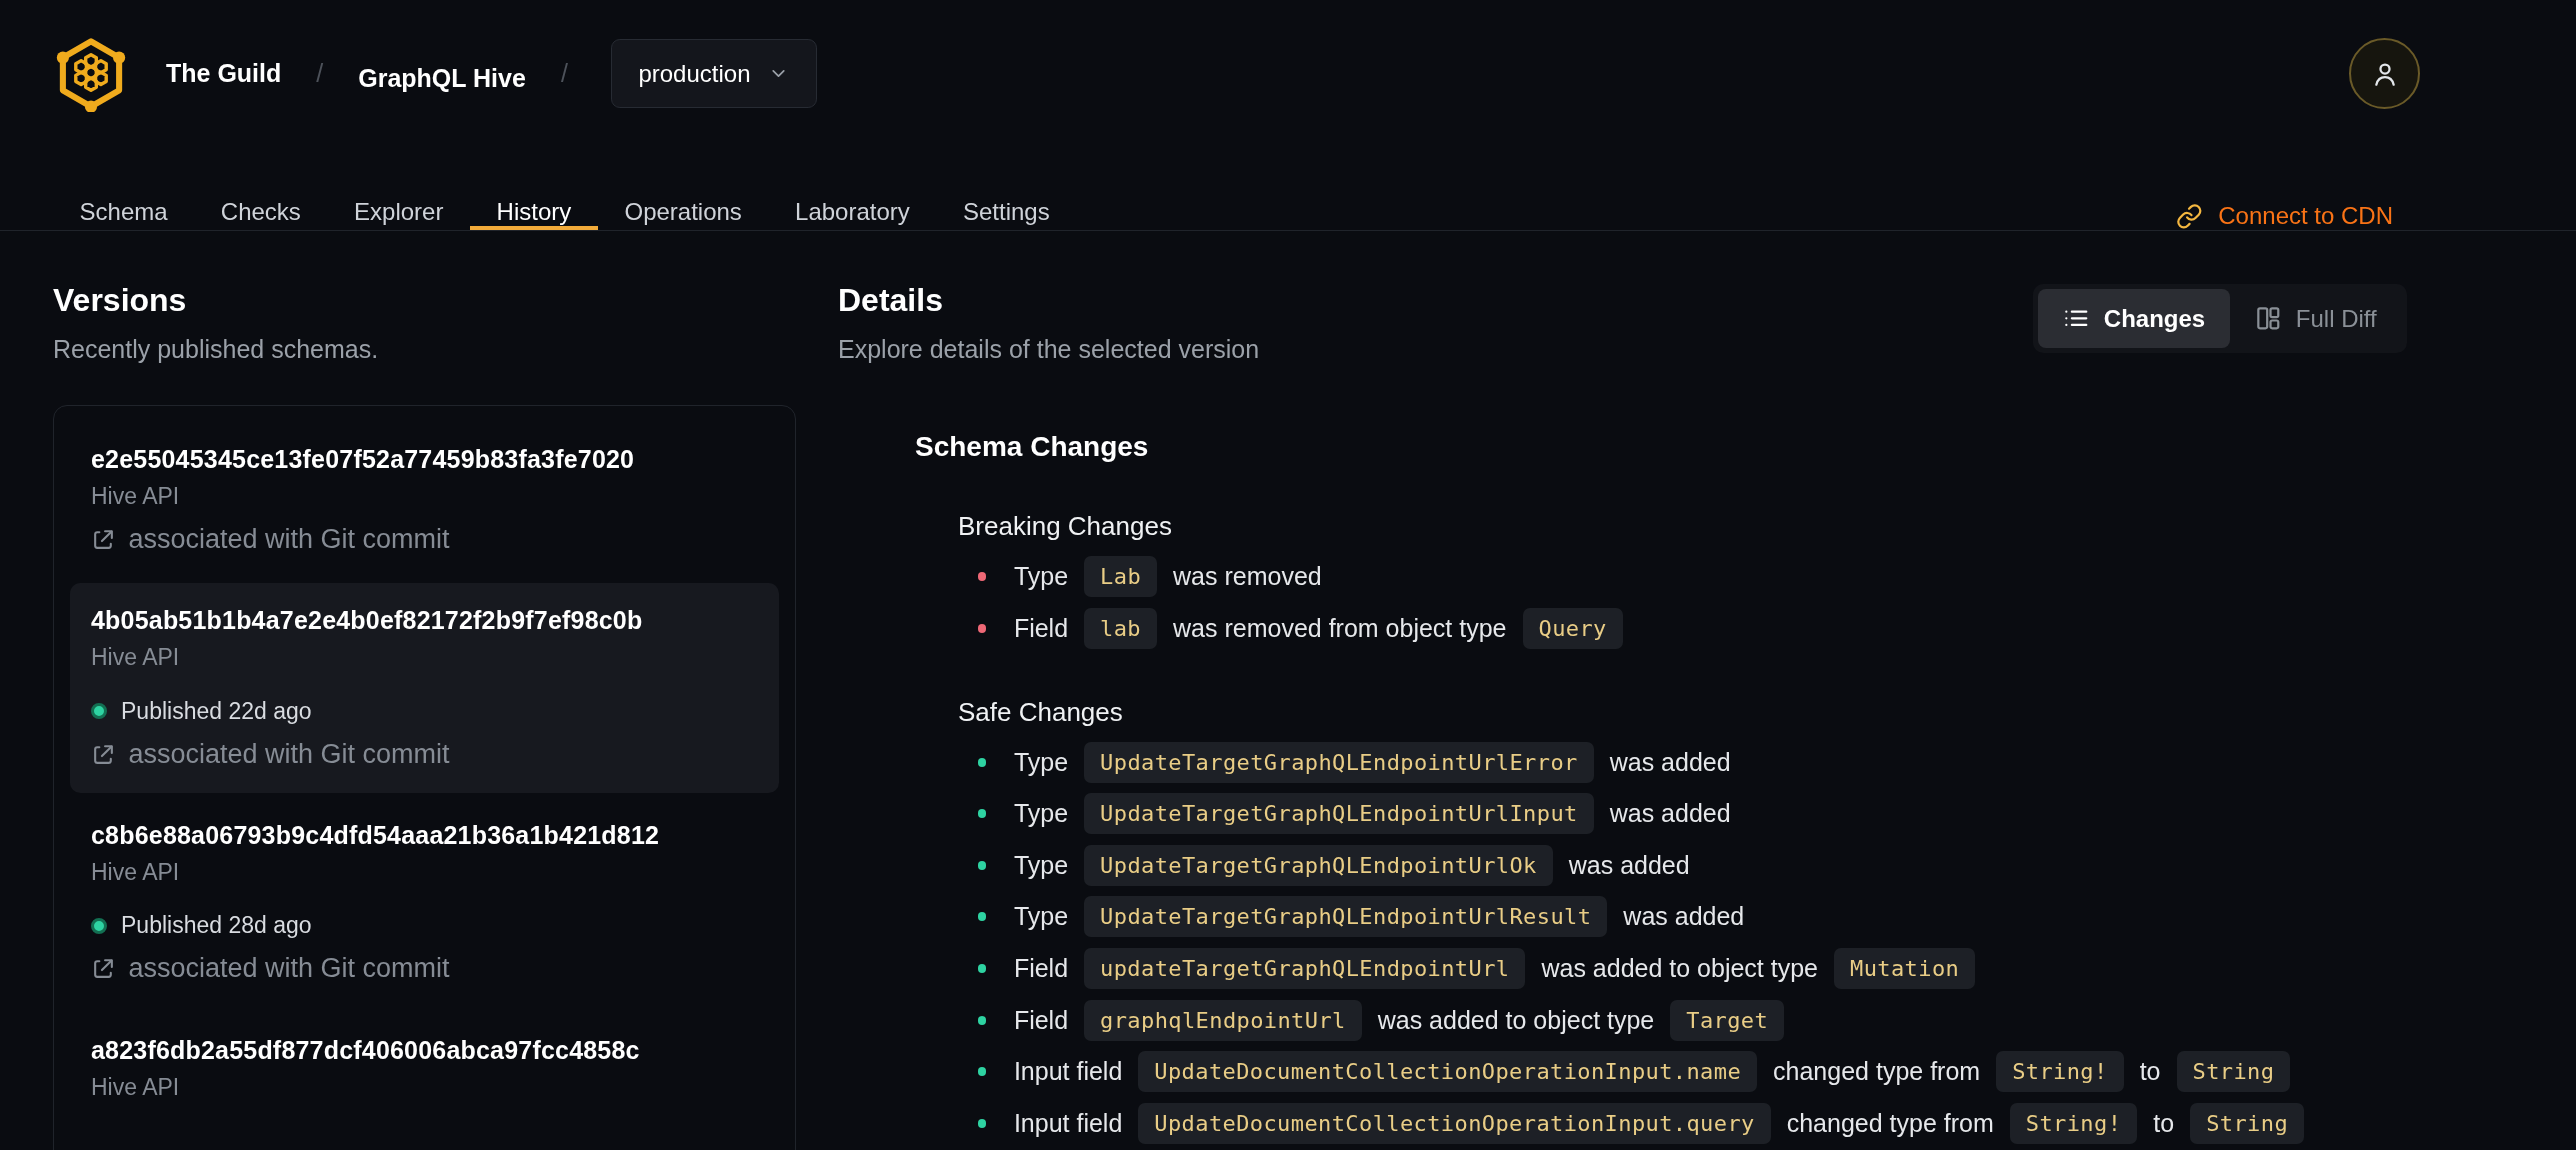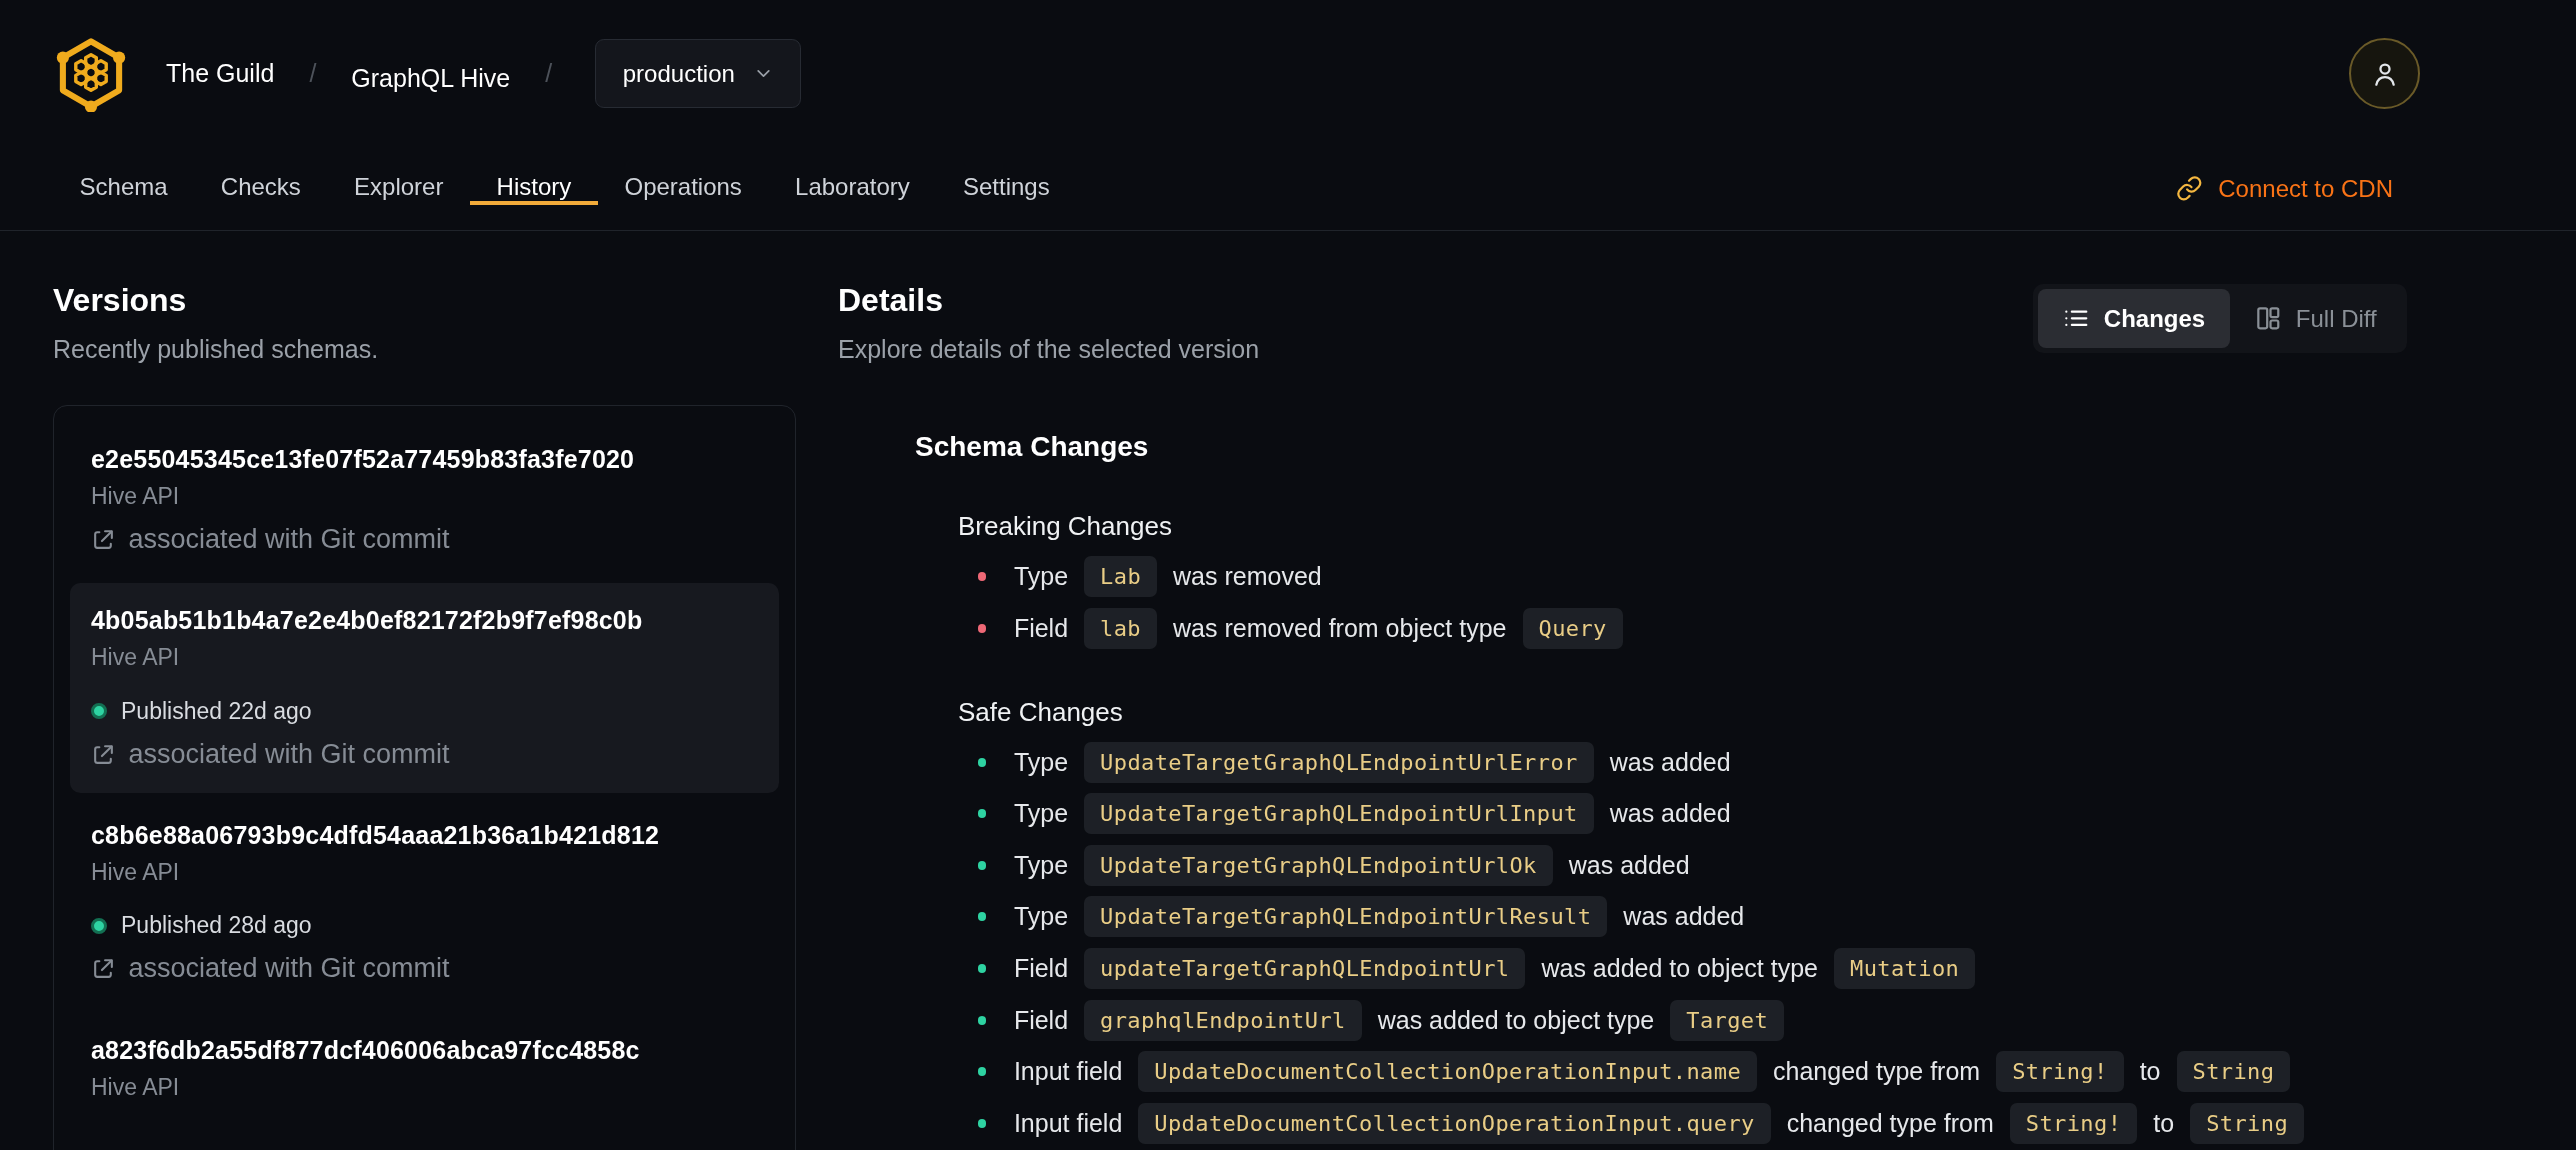--- a/index.html
+++ b/index.html
@@ -3,30 +3,30 @@
 <meta charset="utf-8">
 <style>
   html,body{margin:0;padding:0;background:#0a0c11;}
   .app{position:relative;width:2576px;height:1151px;overflow:hidden;background:#0a0c11;
        font-family:"Liberation Sans",sans-serif;color:#e9ebee;-webkit-font-smoothing:antialiased;}
 
   
   .topbar{display:flex;align-items:center;justify-content:space-between;height:147px;padding:0 156px 0 53px;}
   .brand{display:flex;align-items:center;}
   .logo{width:76px;height:76px;flex:0 0 auto;}
-  .crumb{font-size:25px;font-weight:400;color:#ffffff;margin-left:37px;cursor:pointer;}
+  .crumb{font-size:25px;font-weight:700;color:#ffffff;margin-left:37px;cursor:pointer;}
   .crumb-sep{font-size:25px;color:#4d525a;margin-left:35px;}
   .crumb.project{margin-left:35px;margin-top:10px;}
   .target-btn{display:flex;align-items:center;gap:17.7px;margin-left:43px;height:67px;padding:0 26.6px;
       background:#14161c;border:0.9px solid #272b33;border-radius:8.9px;font-size:24px;color:#ffffff;cursor:pointer;text-align:right;}
   .avatar-btn{width:71px;height:71px;border-radius:50%;background:#16150e;border:2.7px solid #6a5a28;
       display:flex;align-items:center;justify-content:center;cursor:pointer;box-sizing:border-box;}
 
   
-  .nav{display:flex;align-items:center;justify-content:space-between;border-bottom:0.9px solid #20242b;
+  .nav{display:flex;align-items:flex-end;justify-content:space-between;border-bottom:0.9px solid #20242b;
        padding:0 183px 0 53px;height:83px;}
   .tabs{display:flex;align-items:stretch;}
   .tab{display:flex;align-items:center;padding:0 26.6px;font-size:24px;color:#cfd3d9;cursor:pointer;
        border-bottom:4.4px solid transparent;box-sizing:border-box;}
   .tab.active{color:#ffffff;border-bottom-color:#f2ab3a;}
   .cdn-link{display:flex;align-items:center;gap:16px;font-size:24px;color:#f97316;cursor:pointer;}
 
   
   .main{display:flex;align-items:flex-start;padding:51px 0 0 53px;}
   .panel-title{font-size:32px;font-weight:700;color:#ffffff;margin:0;}

